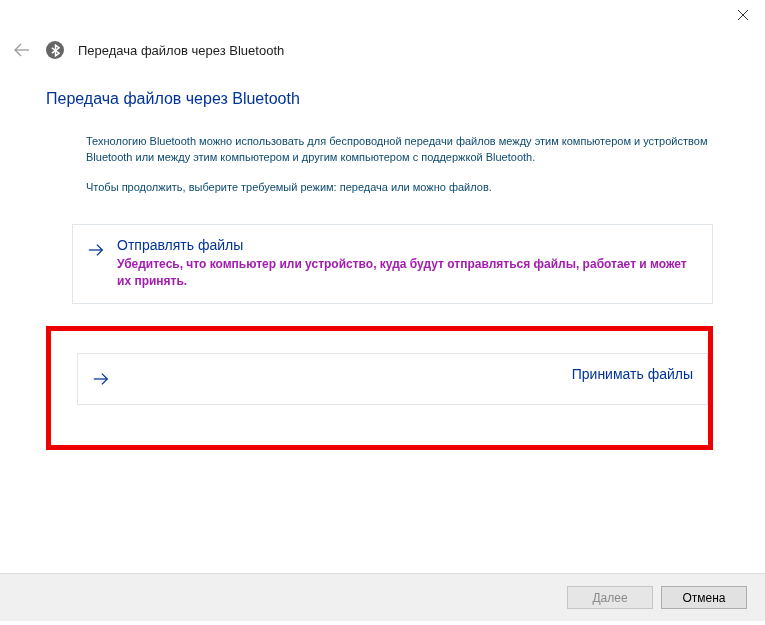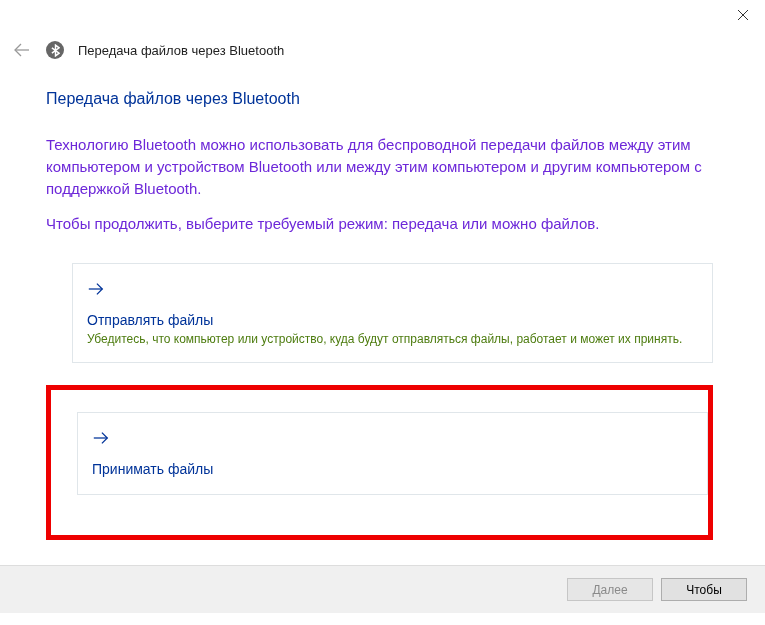--- a/index.html
+++ b/index.html
@@ -89,39 +89,39 @@
       left: 46px;
       right: 52px;
     }
     .page-heading {
       font-size: 16px;
       color: #003399;
       font-weight: 400;
       margin-bottom: 26px;
     }
     .body-text {
-      font-size: 15px;
-      color: #6d28d9;
+      font-size: 11px;
+      color: #0c4a6e;
       line-height: 1.45;
       margin-bottom: 14px;
+      margin-left: 40px;
     }
     .options-area {
       margin-top: 28px;
     }
     .option-card {
       border: 1px solid #e0e6ea;
       padding: 12px 14px 14px 14px;
       margin-left: 26px;
       margin-right: 0;
       display: flex;
       align-items: flex-start;
       gap: 12px;
       cursor: pointer;
       background: #fff;
-      flex-direction: column;
     }
     .option-arrow {
       width: 18px;
       height: 22px;
       display: flex;
       align-items: center;
       justify-content: center;
       flex-shrink: 0;
       margin-top: 2px;
     }
@@ -134,34 +134,36 @@
       flex: 1;
     }
     .option-title {
       font-size: 14px;
       color: #003399;
       font-weight: 400;
       margin-bottom: 3px;
     }
     .option-desc {
       font-size: 12px;
-      color: #4d7c0f;
+      color: #a21caf;
       line-height: 1.4;
+      font-weight: bold;
     }
     .highlight-box {
       border: 5px solid #ee0000;
       margin-top: 22px;
       padding: 22px 0 40px 0;
     }
     .highlight-box .option-card {
       margin-right: 0;
+      text-align: right;
     }
     .footer {
       position: absolute;
-      bottom: 12px;
+      bottom: 4px;
       left: 0;
       right: 0;
       height: 48px;
       background: #f0f0f0;
       border-top: 1px solid #ddd;
       display: flex;
       justify-content: flex-end;
       align-items: center;
       padding-right: 18px;
       gap: 8px;
@@ -240,14 +242,14 @@
         <div class="option-text">
           <div class="option-title">Принимать файлы</div>
         </div>
       </div>
     </div>
   </div>
 </div>
 
 <div class="footer">
   <button class="btn" disabled="">Далее</button>
-  <button class="btn">Чтобы</button>
+  <button class="btn">Отмена</button>
 </div>
 
 </body></html>

